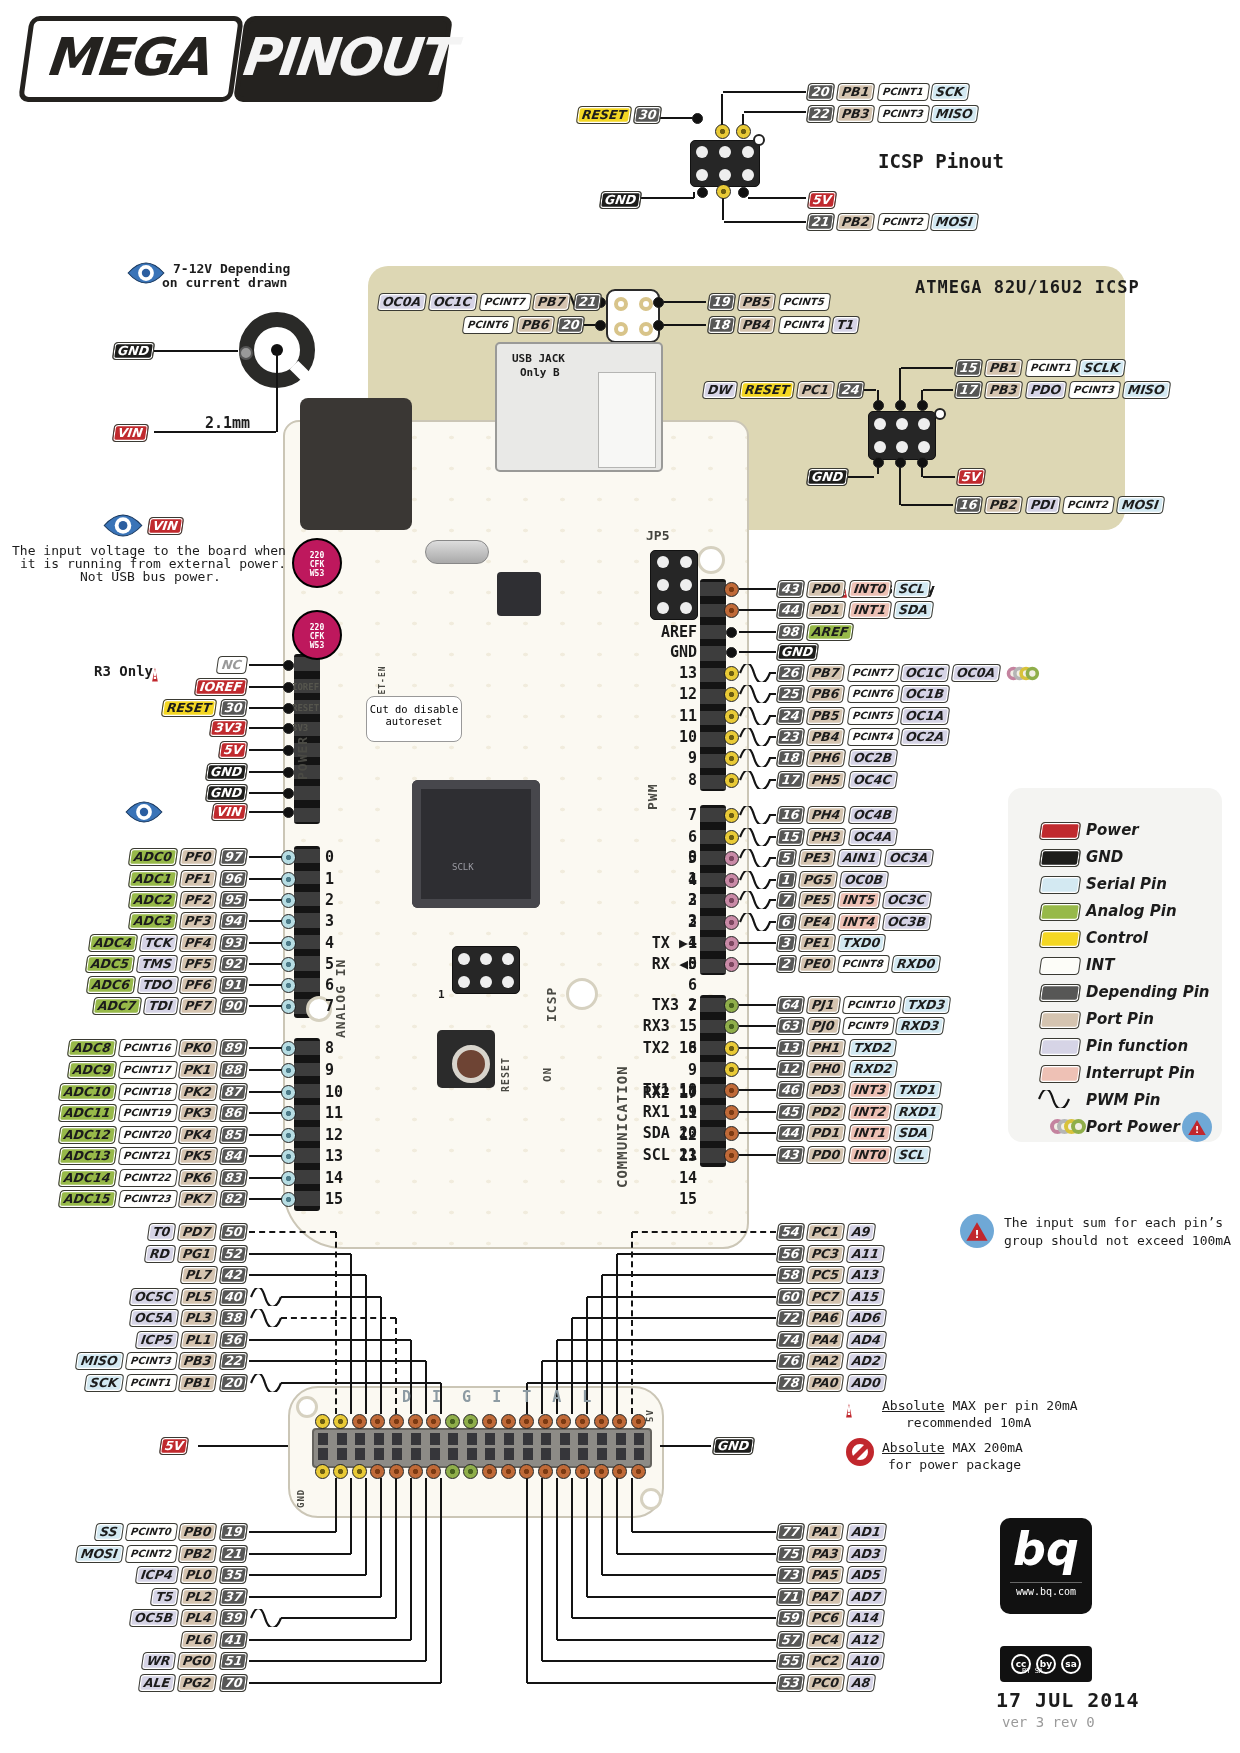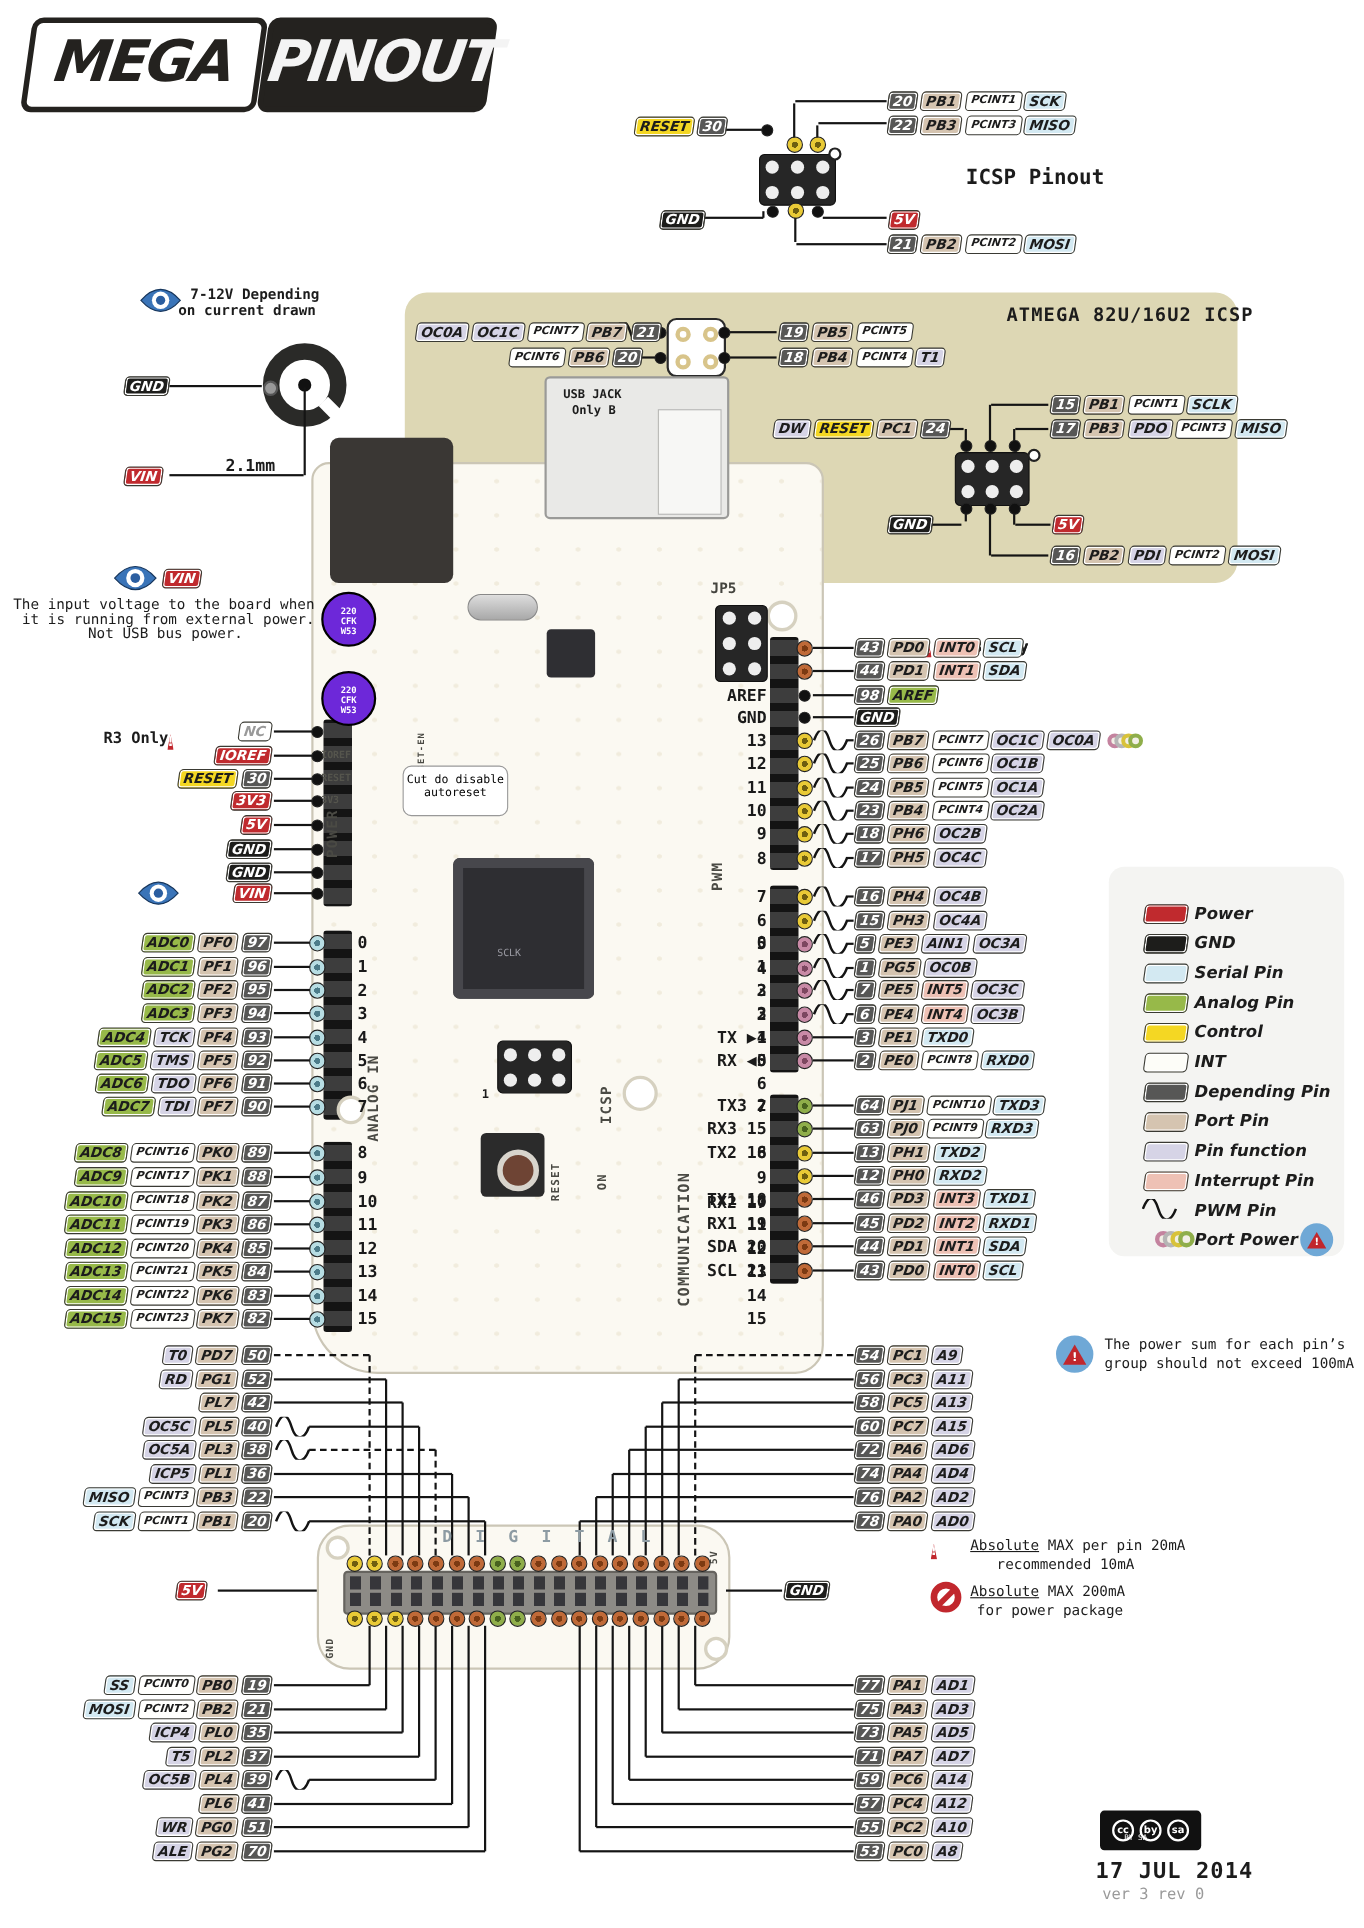--- a/index.html
+++ b/index.html
@@ -54,21 +54,21 @@
   .legendbox{position:absolute;left:1008px;top:788px;width:214px;height:354px;background:#f4f4f2;border-radius:14px}
   .lgswatch{position:absolute;width:38px;height:16px;transform:skewX(-8deg);border:1.4px solid #3a3a33;
             border-radius:4px;box-shadow:inset 0 0 0 1.2px #fff}
   .lglabel{position:absolute;font:italic bold 15px "DejaVu Sans",sans-serif;color:#1c1c1c}
   .ppc{display:inline-block;width:15px;height:15px;border-radius:50%;border:4px solid;background:#f2efe6;box-sizing:border-box;margin-left:-8px}
   .silk{position:absolute;font:bold 9px "DejaVu Sans Mono",monospace;color:#55554d}
   .logo{position:absolute;transform:skewX(-8deg);border-radius:10px;font:italic 900 52px "DejaVu Sans",sans-serif;
         text-align:center;line-height:72px;letter-spacing:-2px}
   .cutnote{position:absolute;left:366px;top:696px;width:96px;height:46px;background:#fff;border:1.5px solid #999;
            border-radius:8px;font:10.5px "DejaVu Sans Mono",monospace;text-align:center;padding-top:6px;box-sizing:border-box;z-index:6}
-  .cap{position:absolute;width:50px;height:50px;border-radius:50%;background:#6d28d9;border:2px solid #000;
+  .cap{position:absolute;width:50px;height:50px;border-radius:50%;background:#be185d;border:2px solid #000;
        color:#fff;font:bold 8px "DejaVu Sans Mono",monospace;text-align:center;line-height:9px;padding-top:11px;box-sizing:border-box}
 </style>
 </head>
 <body>
 
 <div id="stage">
 
   <div class="logo" style="left:24px;top:16px;width:204px;height:76px;background:#fff;border:5px solid #24221f;color:#24221f">MEGA</div>
   <div class="logo" style="left:239px;top:16px;width:198px;height:76px;background:#24221f;border:5px solid #24221f;color:#f4f4f4">PINOUT</div>
 
@@ -140,31 +140,35 @@
   <div class="abs" style="left:152px;top:660px"><span class="tri"></span></div>
 
   <div class="abs" style="left:841px;top:576px"><span class="tri"></span></div>
   <div class="abs note" style="left:876px;top:581px;font-weight:bold;font-size:14px">R3 Only</div>
 
   <div class="legendbox"></div>
 
   <div class="wcirc" style="left:960px;top:1214px;width:34px;height:34px">
       <span class="tri" style="transform:scale(.85)"></span>
     </div>
-  <div class="abs note" style="left:1004px;top:1215px">The power sum for each pin’s</div>
+  <div class="abs note" style="left:1004px;top:1215px">The input sum for each pin’s</div>
   <div class="abs note" style="left:1004px;top:1233px">group should not exceed 100mA</div>
 
   <div class="abs" style="left:846px;top:1396px"><span class="tri"></span></div>
   <div class="abs note" style="left:882px;top:1398px"><span style="text-decoration:underline">Absolute</span><span> MAX per pin 20mA</span></div>
   <div class="abs note" style="left:906px;top:1415px">recommended 10mA</div>
 
   <div class="noentry" style="left:846px;top:1438px"></div>
   <div class="abs note" style="left:882px;top:1440px"><span style="text-decoration:underline">Absolute</span><span> MAX 200mA</span></div>
   <div class="abs note" style="left:888px;top:1457px">for power package</div>
 
+  <div class="abs" style="left:1000px;top:1518px;width:92px;height:96px;background:#111;border-radius:10px;text-align:center">
+    <div style="font:italic 900 46px 'DejaVu Sans',sans-serif;color:#fff;line-height:62px">bq</div>
+    <div style="font:10px 'DejaVu Sans Mono',monospace;color:#fff;border-top:1px solid #666;margin:2px 10px 0;padding-top:3px">www.bq.com</div>
+  </div>
   <div class="abs" style="left:1000px;top:1646px;width:92px;height:36px;background:#111;border-radius:4px;display:flex;align-items:center;justify-content:center;gap:5px">
     <span style="width:20px;height:20px;border-radius:50%;border:2px solid #fff;color:#fff;font:bold 9px 'DejaVu Sans',sans-serif;display:inline-flex;align-items:center;justify-content:center;box-sizing:border-box">cc</span>
     <span style="width:20px;height:20px;border-radius:50%;border:2px solid #fff;color:#fff;font:bold 9px 'DejaVu Sans',sans-serif;display:inline-flex;align-items:center;justify-content:center;box-sizing:border-box">by</span>
     <span style="width:20px;height:20px;border-radius:50%;border:2px solid #fff;color:#fff;font:bold 9px 'DejaVu Sans',sans-serif;display:inline-flex;align-items:center;justify-content:center;box-sizing:border-box">sa</span>
   </div>
   <div class="abs mono" style="left:1022px;top:1667px;font-size:7px;color:#fff;z-index:6">BY  SA</div>
   <div class="abs mono" style="left:996px;top:1688px;font-weight:bold;font-size:20px;letter-spacing:1px">17 JUL 2014</div>
   <div class="abs mono" style="left:1002px;top:1714px;font-size:14px;color:#9a9a9a">ver 3 rev 0</div>
 
   <div class="strip" style="left:294px;top:654px;height:170px"></div>

